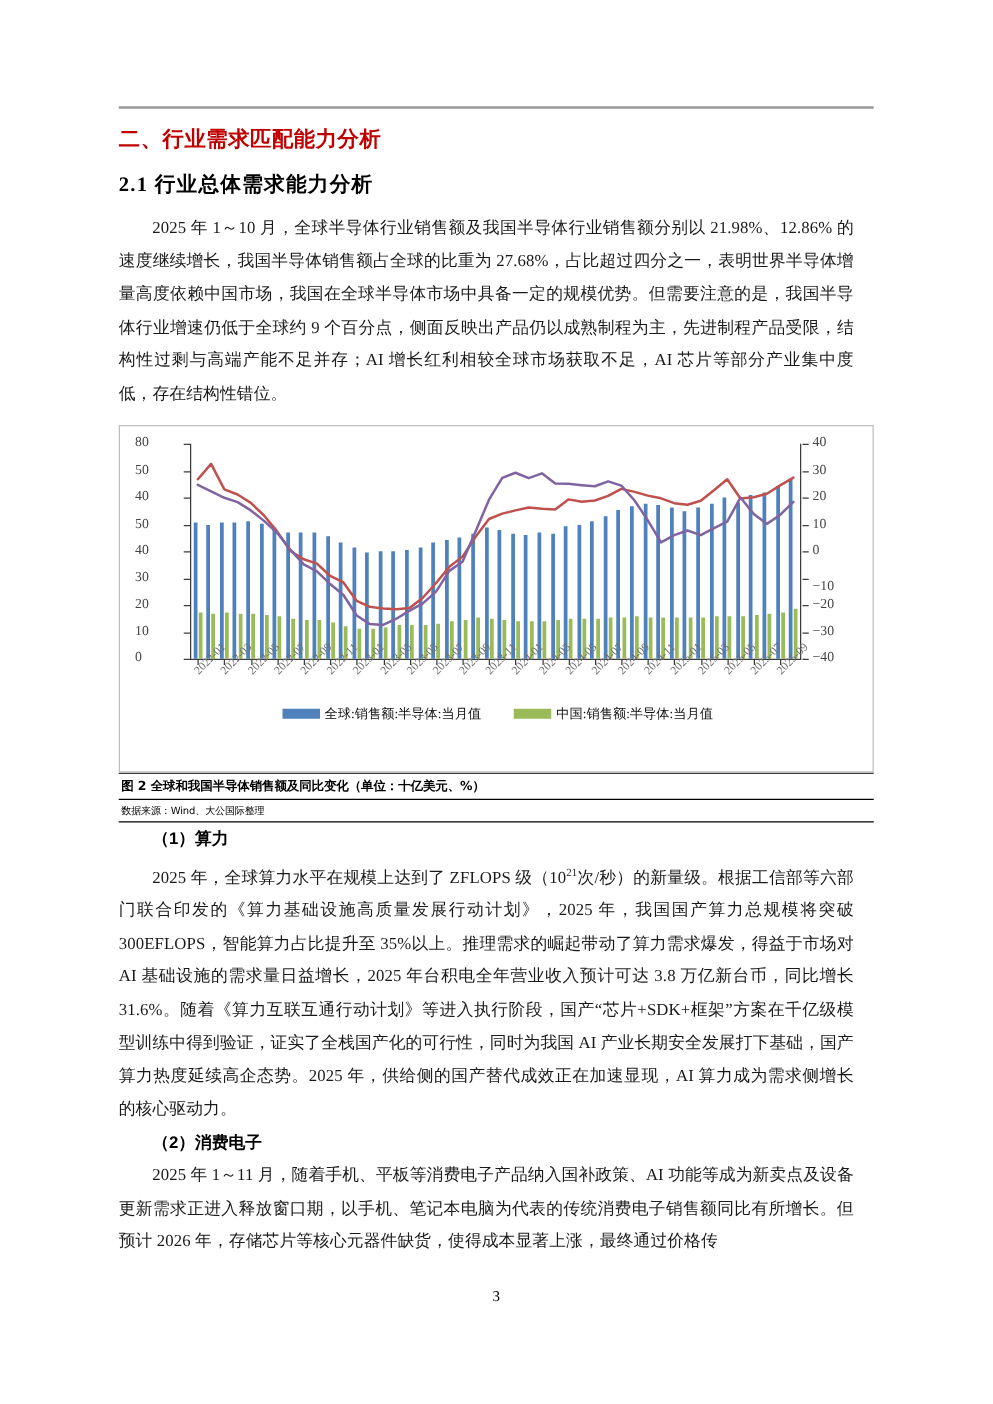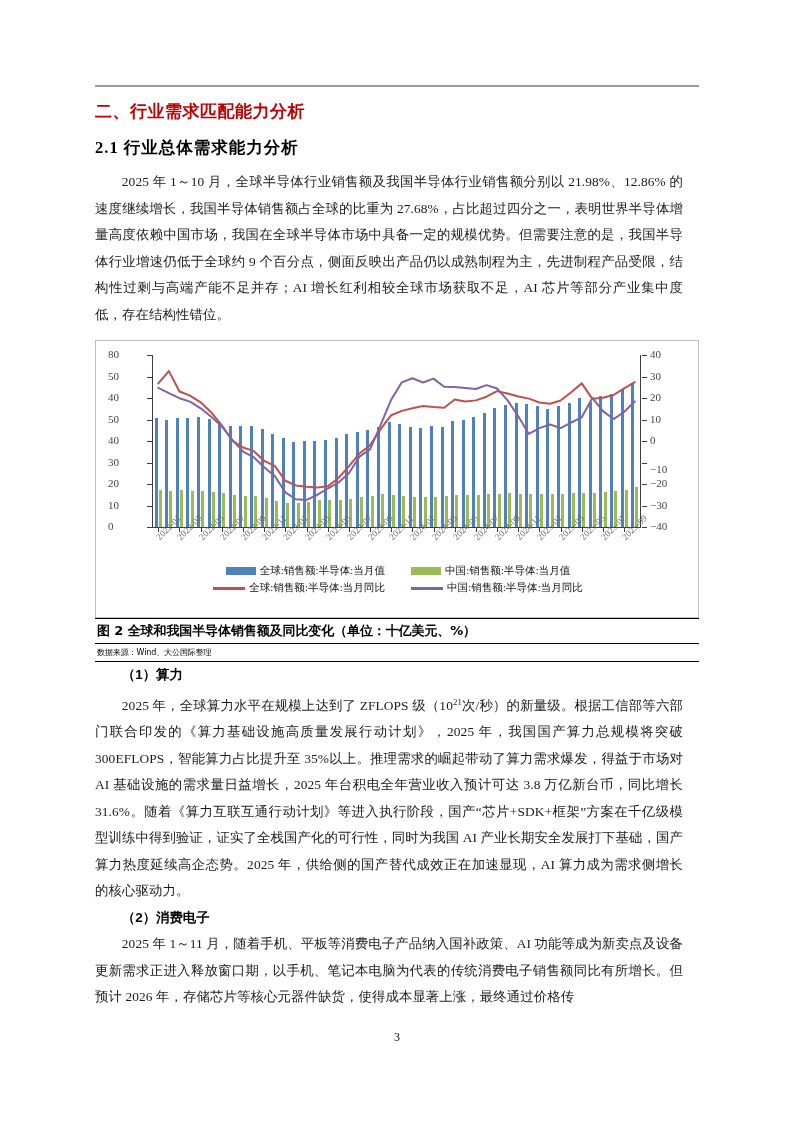--- a/index.html
+++ b/index.html
@@ -127,21 +127,21 @@
   .legend-item{display:flex;align-items:center;gap:4px;}
   .swatch-bar{width:30px;height:8px;}
   .swatch-line{width:32px;height:3px;}
   .legend-txt{
     font-family:"Liberation Serif", serif;
     font-size:10.6px;color:#111;white-space:nowrap;
   }
   .cap-wrap{width:604px;border-top:1.4px solid #000;}
   .cap{
     font-family:"DejaVu Sans", sans-serif;
-    font-size:13px;font-weight:700;color:#000;
+    font-size:10px;font-weight:700;color:#000;
     padding:3px 2px 3px 2px;border-bottom:1px solid #000;
     letter-spacing:-.1px;
   }
   .src{
     font-family:"DejaVu Sans", sans-serif;
     font-size:8px;color:#000;padding:3px 2px 3px 2px;
     border-bottom:1.4px solid #000;letter-spacing:-.1px;
   }
 
   .pageno{
@@ -369,30 +369,20 @@
           <div class="legend-row">
             <div class="legend-item">
               <span class="swatch-bar" id="sw0" style="background: rgb(79, 129, 189);"></span>
               <span class="legend-txt">全球:销售额:半导体:当月值</span>
             </div>
             <div class="legend-item">
               <span class="swatch-bar" id="sw1" style="background: rgb(155, 187, 89);"></span>
               <span class="legend-txt">中国:销售额:半导体:当月值</span>
             </div>
           </div>
-          <div class="legend-row">
-            <div class="legend-item">
-              <span class="swatch-line" id="sw2" style="background: rgb(192, 80, 77);"></span>
-              <span class="legend-txt">全球:销售额:半导体:当月同比</span>
-            </div>
-            <div class="legend-item">
-              <span class="swatch-line" id="sw3" style="background: rgb(128, 100, 162);"></span>
-              <span class="legend-txt">中国:销售额:半导体:当月同比</span>
-            </div>
-          </div>
         </div>
       </div>
 
       <div class="cap-wrap">
         <div class="cap">图 2  全球和我国半导体销售额及同比变化（单位：十亿美元、%）</div>
         <div class="src">数据来源：Wind、大公国际整理</div>
       </div>
     </div>
 
     <h3 class="item">（1）算力</h3>

